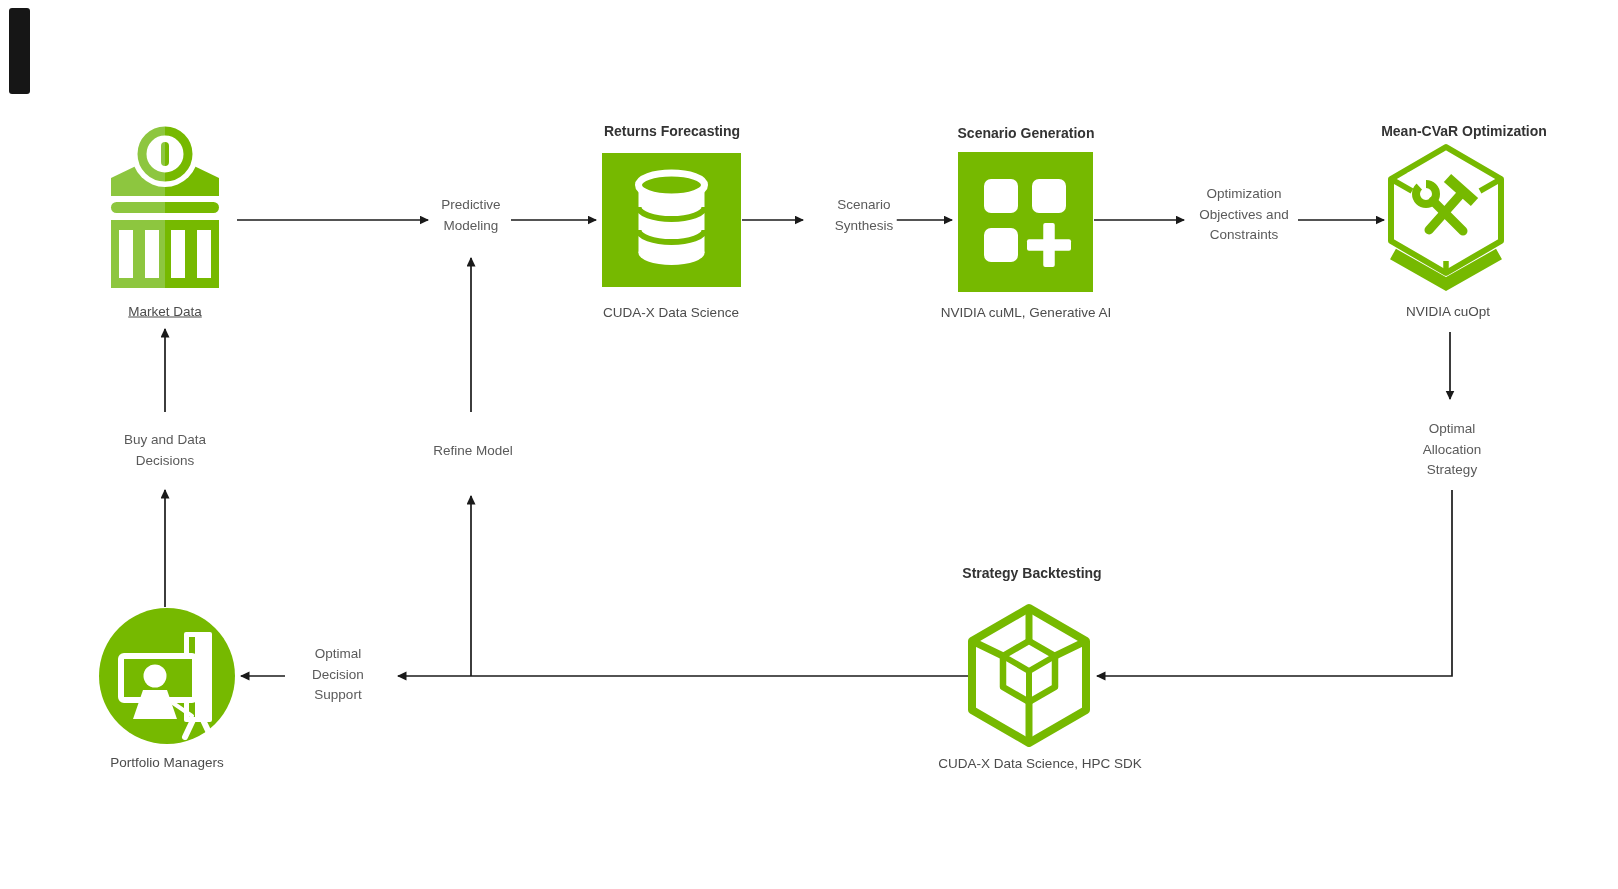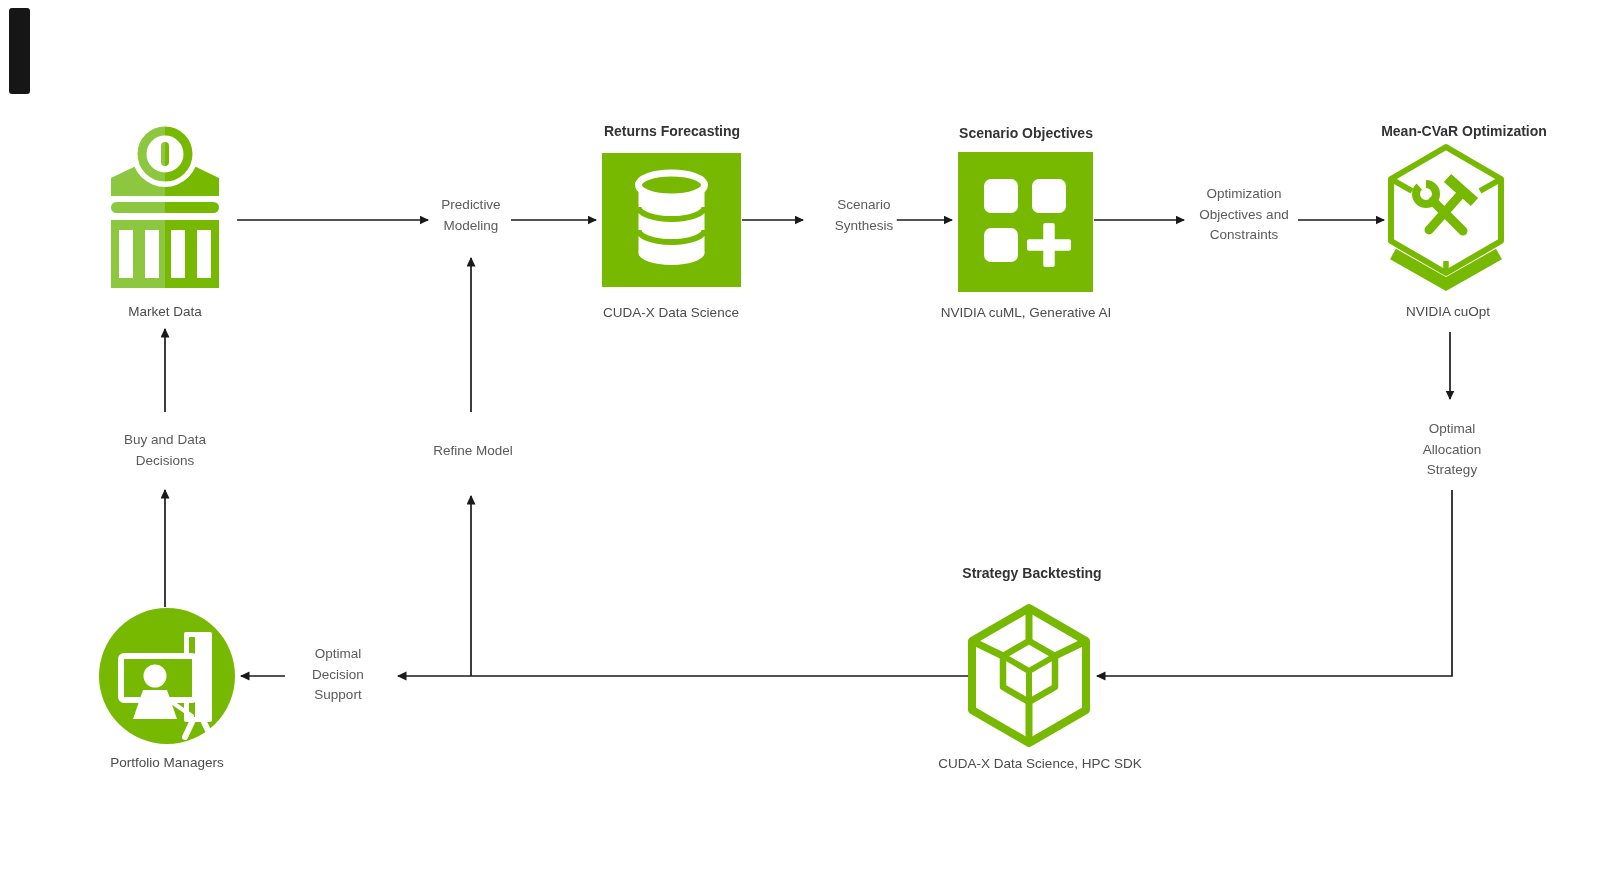--- a/index.html
+++ b/index.html
@@ -127,30 +127,30 @@
       <rect x="24" y="50" width="74" height="44" rx="3" fill="#76b900" stroke="#ffffff" stroke-width="6"></rect>
       <line x1="76" y1="97" x2="95" y2="110" stroke="#ffffff" stroke-width="4" stroke-linecap="round"></line>
       <circle cx="58" cy="70" r="11.5" fill="#ffffff"></circle>
       <polygon points="36,113 80,113 70,84 46,84" fill="#ffffff"></polygon>
     </svg>
   </div>
 
   <div class="lbl node-title" style="left:672px;top:131px;">Returns Forecasting</div>
   <div class="lbl node-label" style="left:671px;top:312px;">CUDA-X Data Science</div>
 
-  <div class="lbl node-title" style="left:1026px;top:133px;">Scenario Objectives</div>
+  <div class="lbl node-title" style="left:1026px;top:133px;">Scenario Generation</div>
   <div class="lbl node-label" style="left:1026px;top:312px;">NVIDIA cuML, Generative AI</div>
 
   <div class="lbl node-title" style="left:1448px;top:131px;margin-left:16px;">Mean-CVaR Optimization</div>
   <div class="lbl node-label" style="left:1448px;top:311px;">NVIDIA cuOpt</div>
 
   <div class="lbl node-title" style="left:1032px;top:573px;">Strategy Backtesting</div>
   <div class="lbl node-label" style="left:1040px;top:763px;">CUDA-X Data Science, HPC SDK</div>
 
-  <div class="lbl node-label" style="left:165px;top:311px;">Market Data</div>
+  <div class="lbl node-label" style="left:165px;top:311px;text-decoration:underline;">Market Data</div>
   <div class="lbl node-label" style="left:167px;top:762px;">Portfolio Managers</div>
 
   <div class="lbl conn-label" style="left:471px;top:215px;">
     <div>Predictive</div>
     <div>Modeling</div>
   </div>
 
   <div class="lbl conn-label" style="left:864px;top:215px;">
     <div>Scenario</div>
     <div>Synthesis</div>

